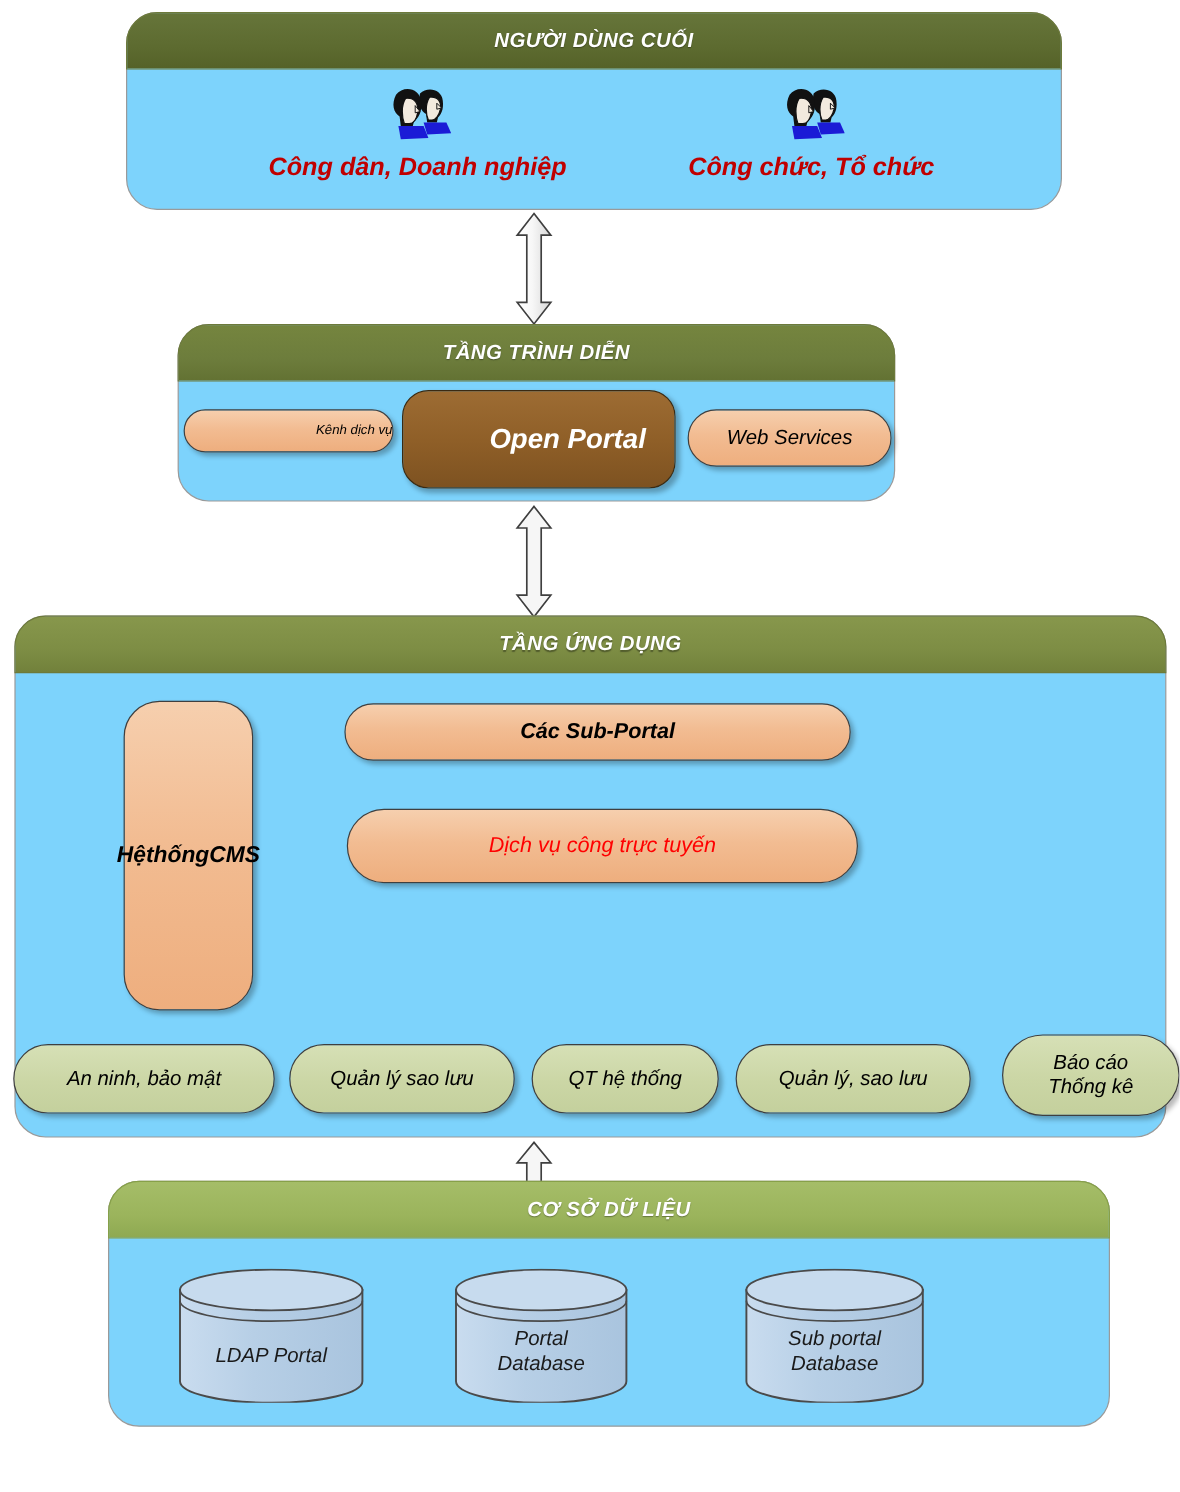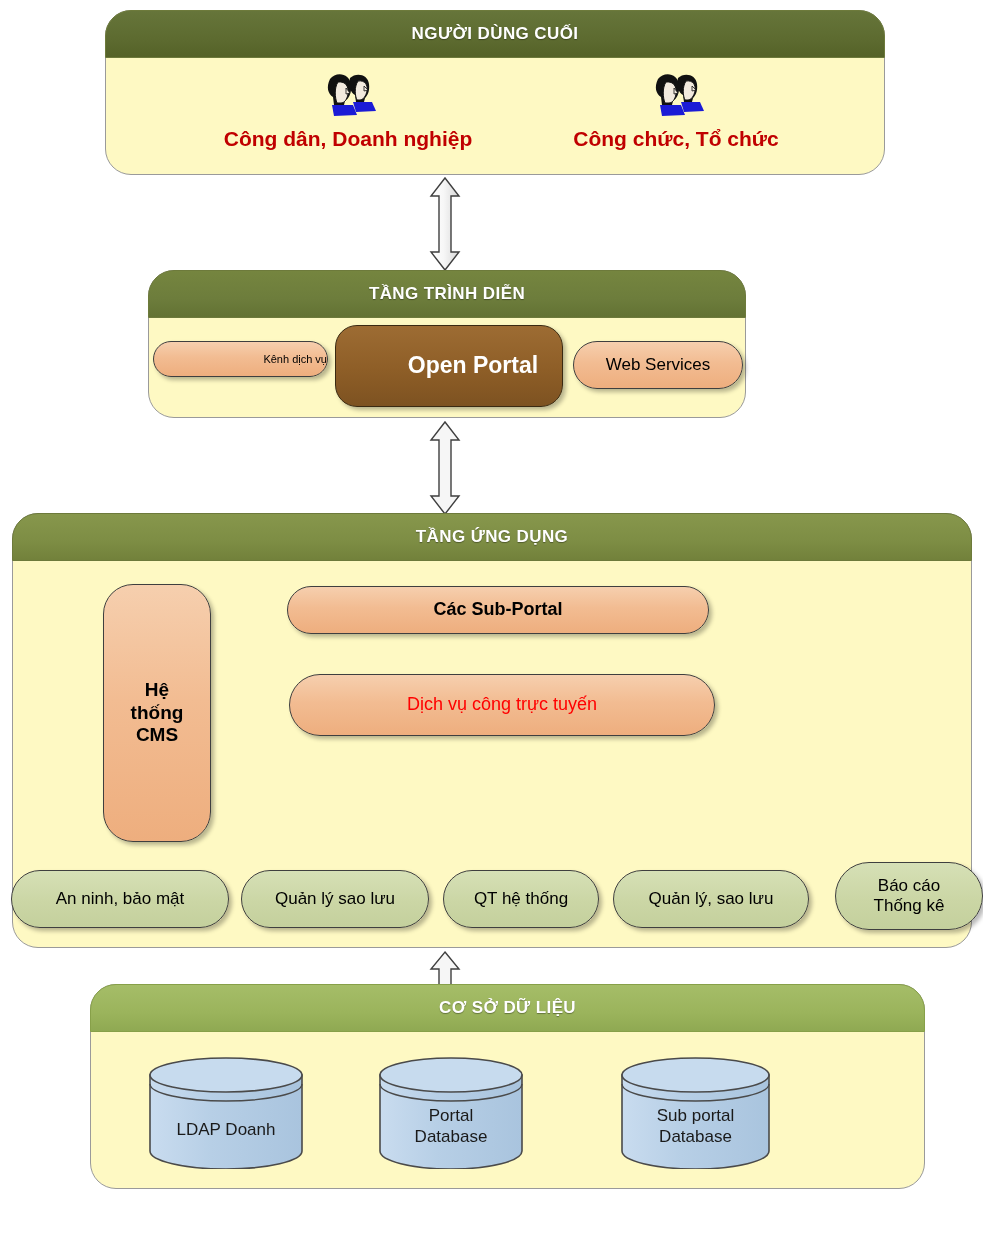--- a/index.html
+++ b/index.html
@@ -6,24 +6,25 @@
   body{
     width:983px;height:1243px;position:relative;overflow:hidden;
     font-family:"Liberation Sans","DejaVu Sans",sans-serif;
     color:#000;
   }
   .canvas{position:absolute;left:0;top:0;width:983px;height:1243px;}
 
   
   .layer{
     position:absolute;
-    background:#fef9c3;
+    background:#7dd3fc;
     border:1px solid #9a9a9a;
     border-radius:26px;
     box-sizing:border-box;
+    font-style:italic;
   }
   .layer-head{
     position:absolute;
     left:-1px;right:-1px;top:-1px;
     height:48px;
     border-radius:26px 26px 0 0;
     border:1px solid #6d7a3b;
     box-sizing:border-box;
     display:flex;align-items:center;justify-content:center;
     color:#ffffff;
@@ -165,21 +166,21 @@
     </svg>
   </div>
 
   <div class="layer" style="left:12px;top:513px;width:960px;height:435px;">
     <div class="layer-head" style="background:linear-gradient(180deg,#87974c 0%,#7d8d44 60%,#72813b 100%);">
       <span>TẦNG ỨNG DỤNG</span>
     </div>
     <div class="layer-body">
 
       <div class="pill orange" style="left:90px;top:22px;width:108px;height:258px;border-radius:30px;
-                  font-size:19px;font-weight:bold;flex-direction:column;">
+                  font-size:19px;font-weight:bold;">
         <span>Hệ</span>
         <span>thống</span>
         <span>CMS</span>
       </div>
 
       <div class="pill orange" style="left:274px;top:24px;width:422px;height:48px;border-radius:31px;font-size:18px;font-weight:bold;">
         <span>Các Sub-Portal</span>
       </div>
 
       <div class="pill orange" style="left:276px;top:112px;width:426px;height:62px;border-radius:31px;font-size:18px;color:#ff0000;">
@@ -230,21 +231,21 @@
               <stop offset="0%" stop-color="#c9dcef"></stop>
               <stop offset="40%" stop-color="#b7cfe6"></stop>
               <stop offset="100%" stop-color="#a9c4de"></stop>
             </linearGradient>
           </defs>
           <path d="M4 18 L4 94 A76 18 0 0 0 156 94 L156 18 Z" fill="url(#cylg)" stroke="#4a4a4a" stroke-width="1.6"></path>
           <ellipse cx="80" cy="18" rx="76" ry="17" fill="#c7dbee" stroke="#4a4a4a" stroke-width="1.6"></ellipse>
           <path d="M4 27 A76 17 0 0 0 156 27" fill="none" stroke="#4a4a4a" stroke-width="1.4"></path>
         </svg>
         <div class="cyl-text" style="top:62px;">
-          <span>LDAP Doanh</span>
+          <span>LDAP Portal</span>
         </div>
       </div>
 
       <div class="cyl" style="left:285px;top:24px;width:150px;height:110px;">
         <svg width="150" height="112" viewBox="0 0 150 112">
           <path d="M4 18 L4 94 A71 18 0 0 0 146 94 L146 18 Z" fill="url(#cylg)" stroke="#4a4a4a" stroke-width="1.6"></path>
           <ellipse cx="75" cy="18" rx="71" ry="17" fill="#c7dbee" stroke="#4a4a4a" stroke-width="1.6"></ellipse>
           <path d="M4 27 A71 17 0 0 0 146 27" fill="none" stroke="#4a4a4a" stroke-width="1.4"></path>
         </svg>
         <div class="cyl-text" style="top:48px;">

